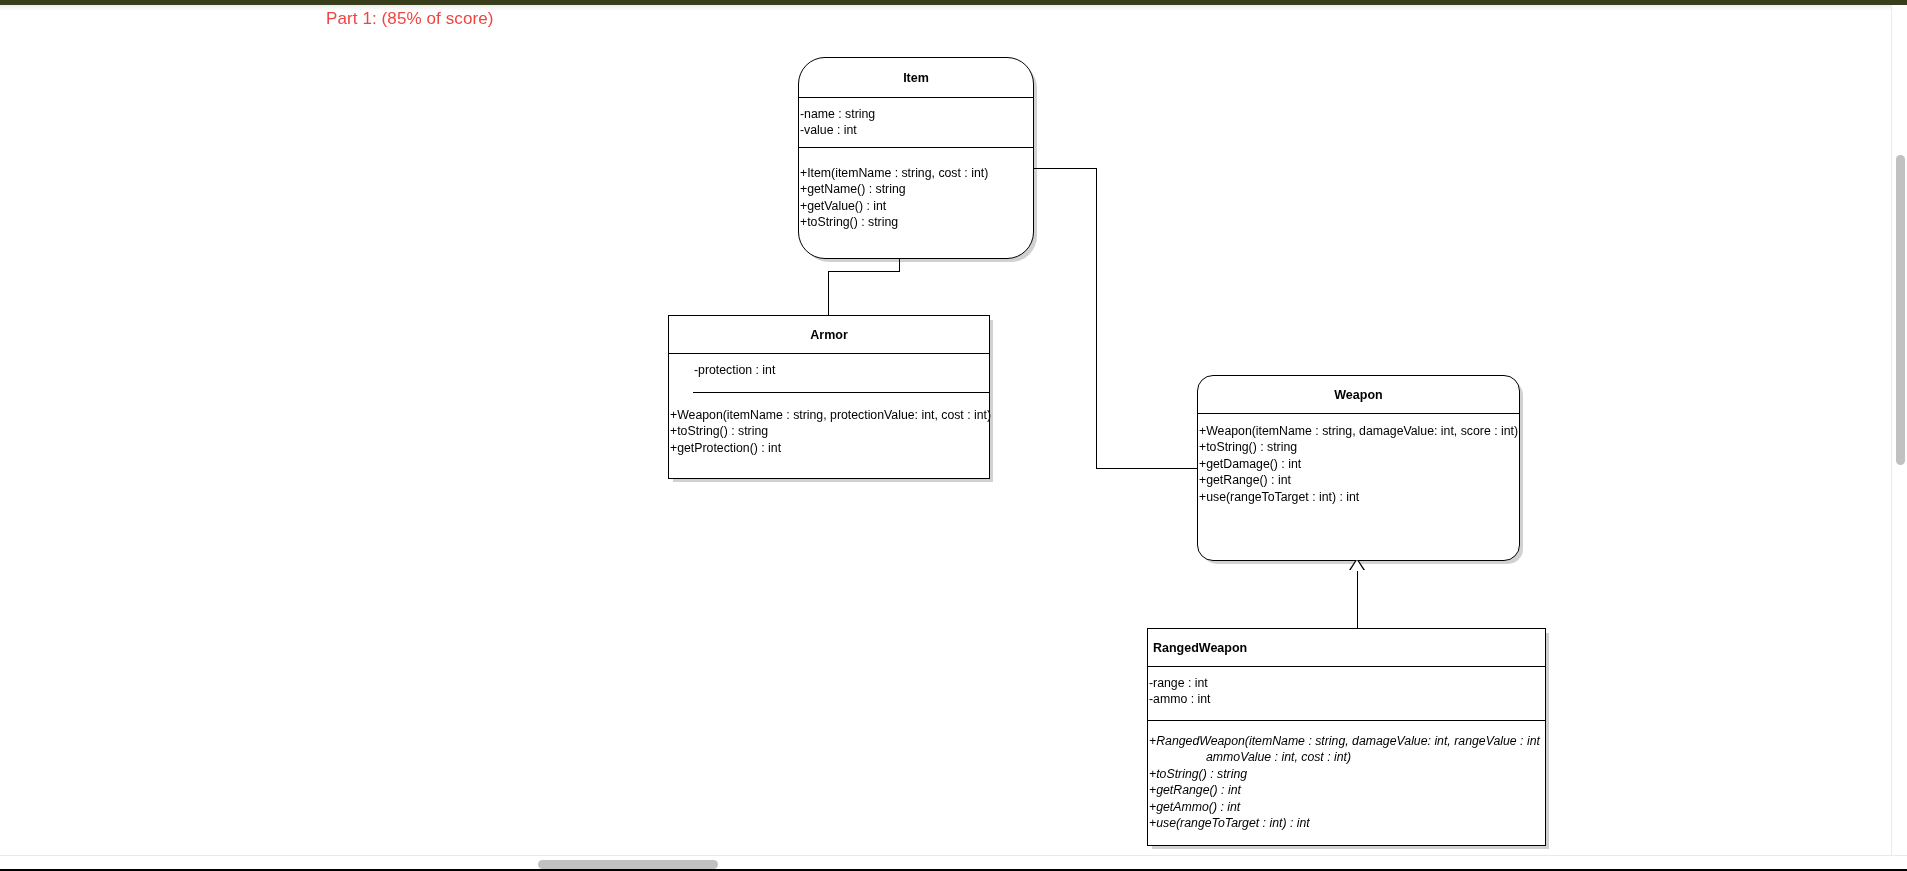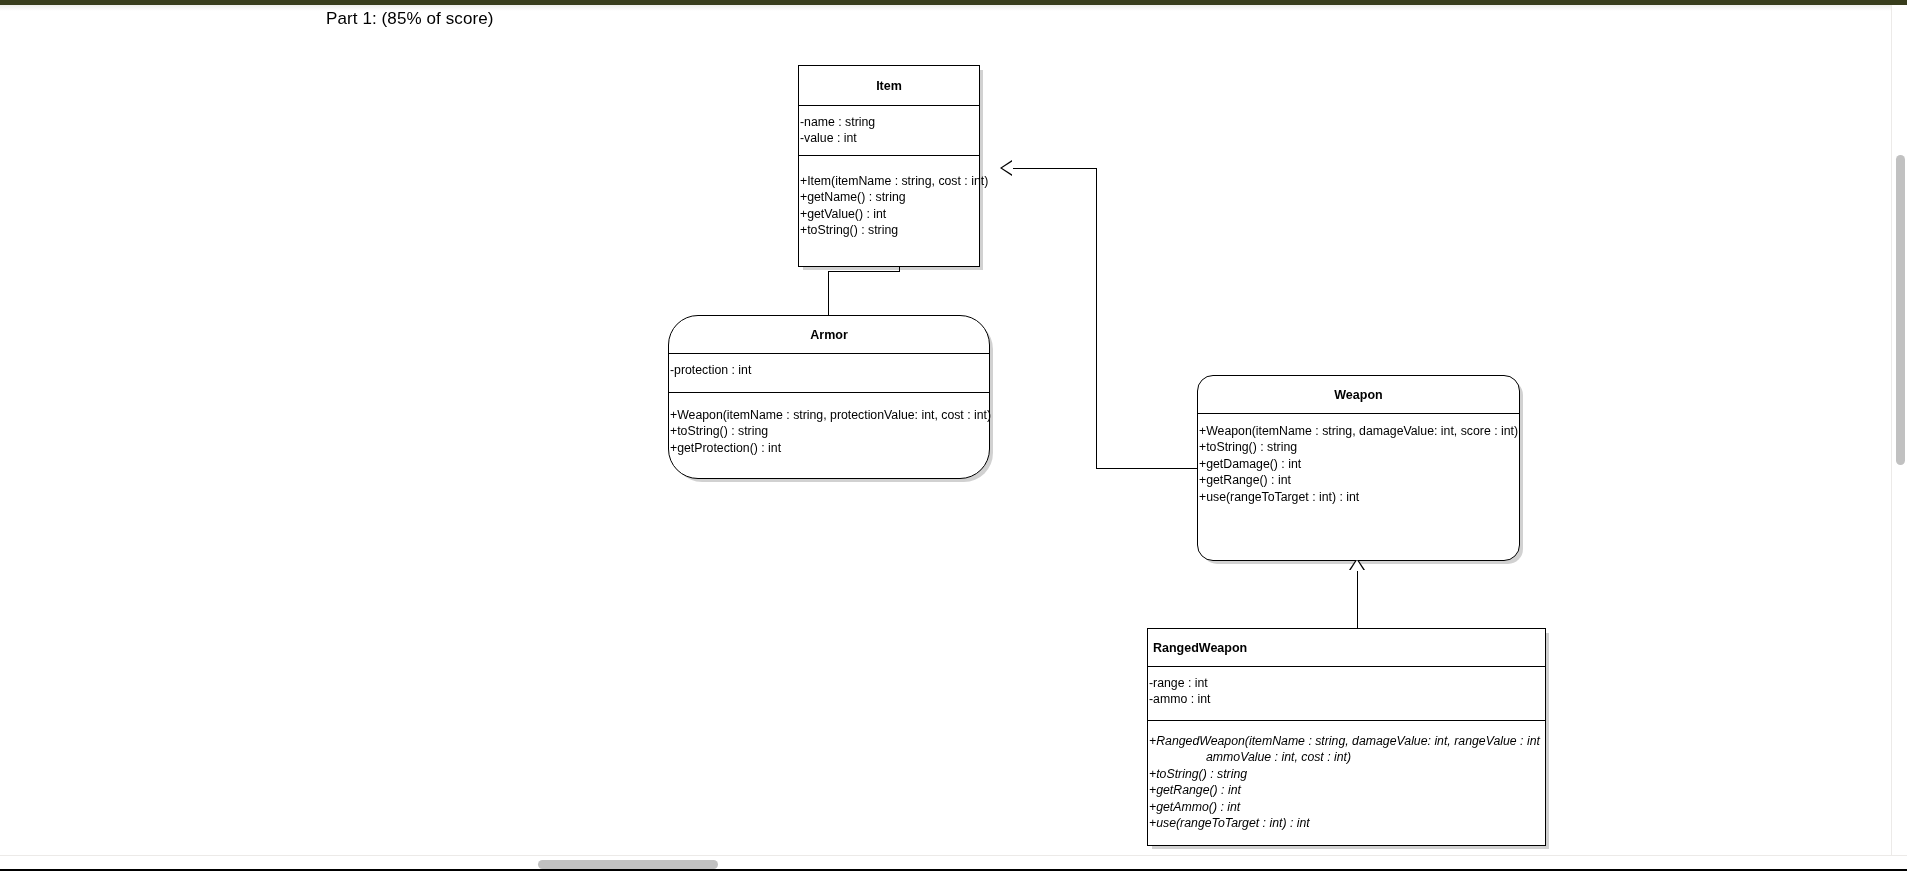--- a/index.html
+++ b/index.html
@@ -22,21 +22,21 @@
     position: absolute; top: 5px; left: 0;
     width: 1907px; height: 6px;
     background: linear-gradient(to bottom, #ededea, #ffffff);
   }
 
   
   .page-title {
     position: absolute;
     left: 326px; top: 9px;
     font-size: 17px;
-    color: #000000;
+    color: #ef4444;
     letter-spacing: 0.1px;
     white-space: nowrap;
   }
 
   
   .uml-class {
     position: absolute;
     background: #ffffff;
     border: 1px solid #000000;
     box-shadow: 4px 4px 0 -1px rgba(0,0,0,0.18);
@@ -176,37 +176,37 @@
   <div class="conn h" style="left:1096px; top:468px; width:102px;"></div>
   <div class="conn v" style="left:1096px; top:168px; height:301px;"></div>
   <div class="conn h" style="left:1012px; top:168px; width:85px;"></div>
   <div class="tri-left-outline" style="left:1000px; top:160px;"></div>
   <div class="tri-left" style="left:1002px; top:161px;"></div>
 
   <div class="conn v" style="left:1357px; top:570px; height:60px;"></div>
   <div class="tri-up-outline" style="left:1349px; top:558px;"></div>
   <div class="tri-up" style="left:1350px; top:560px;"></div>
 
-  <div class="uml-class" style="left:798px; top:65px; width:182px; height:202px;">
+  <div class="uml-class" style="left:798px; top:57px; width:236px; height:202px;border-radius:27px;">
     <div class="uml-title" style="height:40px;">Item</div>
     <div class="uml-section" style="height:50px;">
       <div class="uml-line">-name : string</div>
       <div class="uml-line">-value : int</div>
     </div>
     <div class="uml-section last" style="height:110px; padding-top:17px;">
       <div class="uml-line">+Item(itemName : string, cost : int)</div>
       <div class="uml-line">+getName() : string</div>
       <div class="uml-line">+getValue() : int</div>
       <div class="uml-line">+toString() : string</div>
     </div>
   </div>
 
-  <div class="uml-class" style="left:668px; top:315px; width:322px; height:164px;border-radius:30px;">
+  <div class="uml-class" style="left:668px; top:315px; width:322px; height:164px;">
     <div class="uml-title" style="height:38px;">Armor</div>
-    <div class="uml-section" style="height:39px;">
+    <div class="uml-section" style="height:39px;margin-left:24px;">
       <div class="uml-line">-protection : int</div>
     </div>
     <div class="uml-section last" style="height:85px; padding-top:14px;">
       <div class="uml-line">+Weapon(itemName : string, protectionValue: int, cost : int)</div>
       <div class="uml-line">+toString() : string</div>
       <div class="uml-line">+getProtection() : int</div>
     </div>
   </div>
 
   <div class="uml-class" style="left:1197px; top:375px; width:323px; height:186px;border-radius:16px;">

